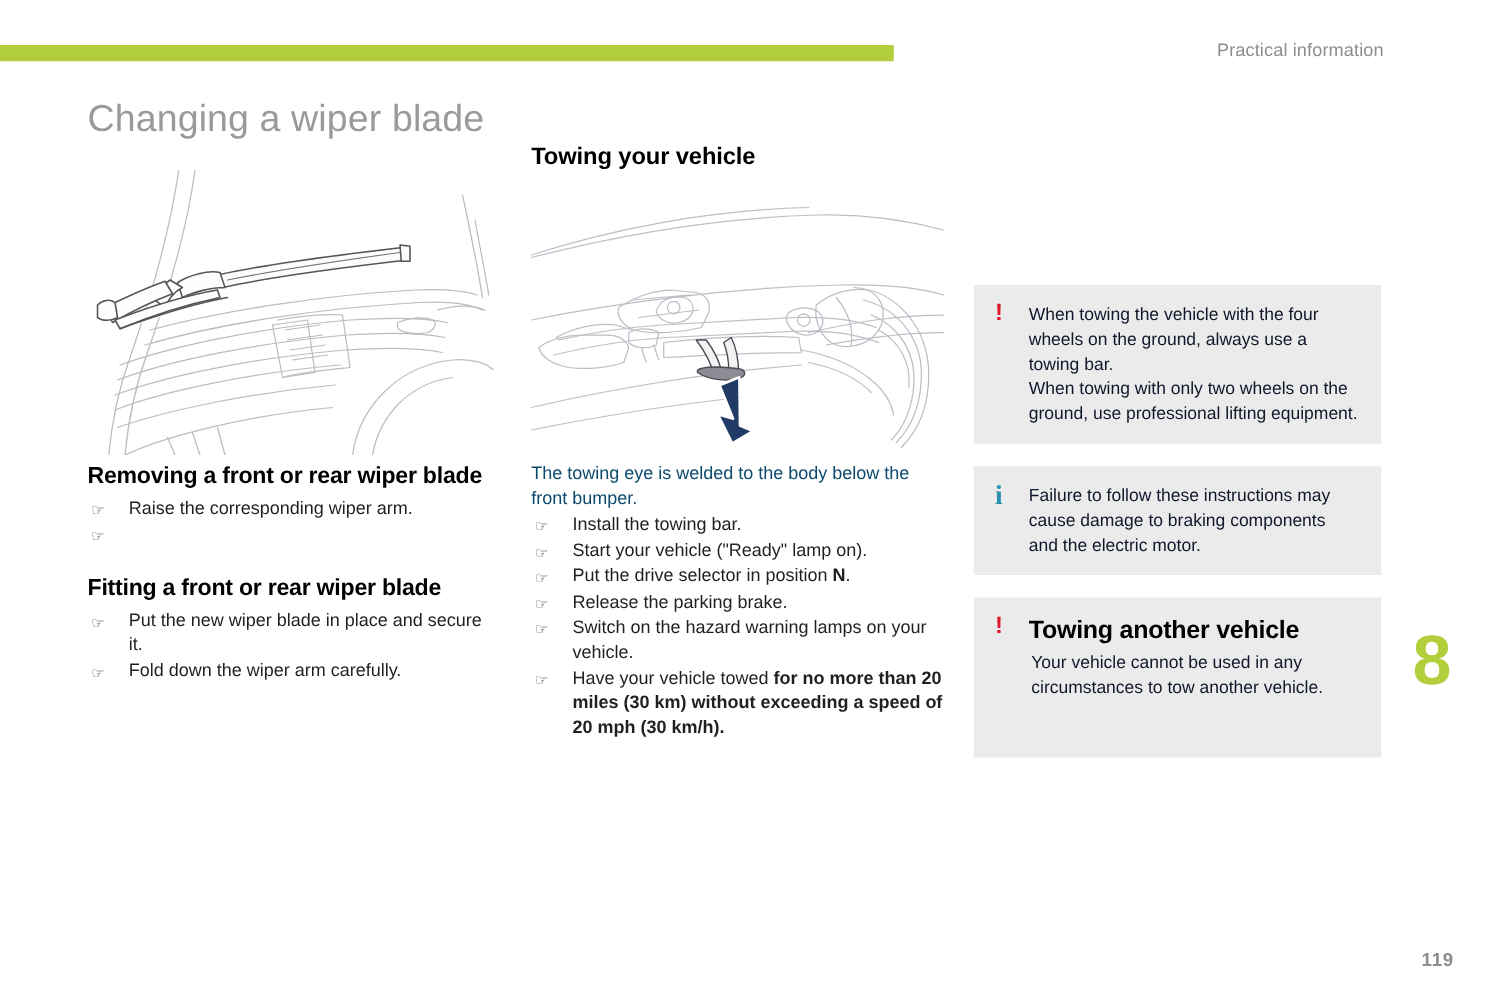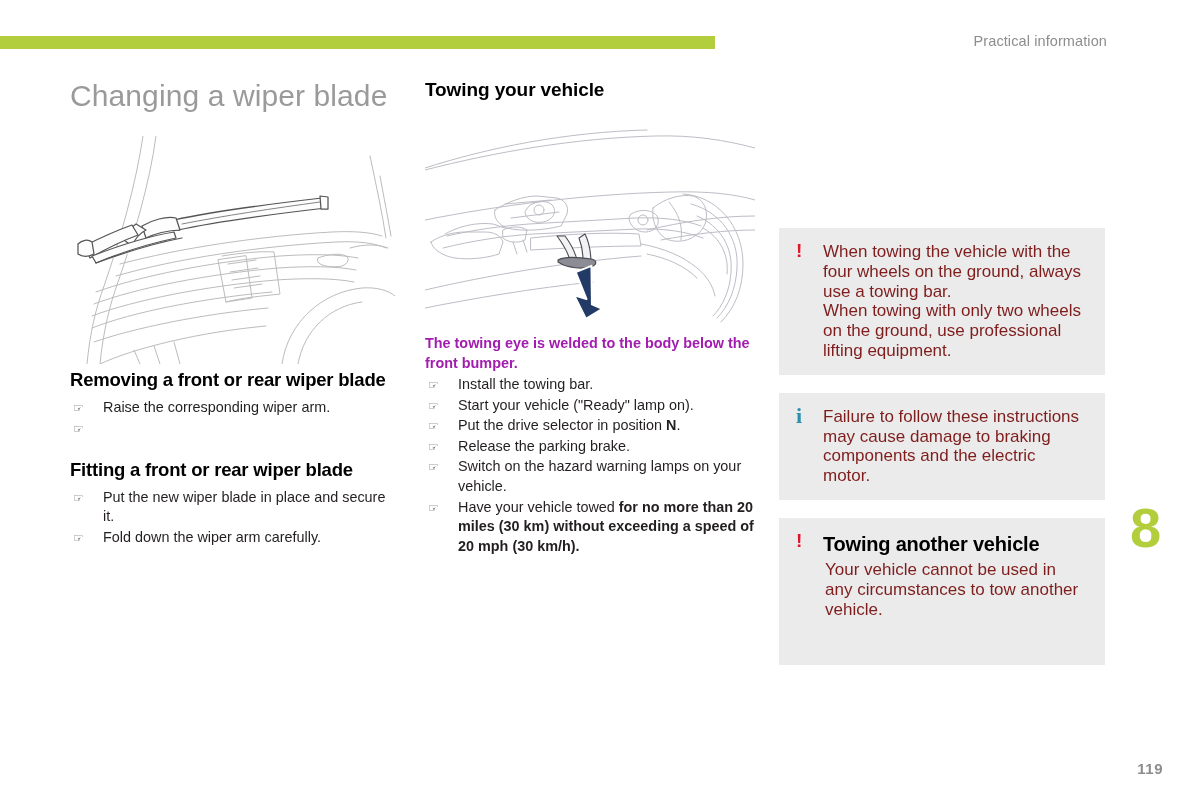--- a/index.html
+++ b/index.html
@@ -71,22 +71,21 @@
     font-size: 18.5px;
     line-height: 23px;
     color: #000;
     letter-spacing: -.2px;
   }
 
   p.para {
     margin: 0;
     font-size: 14.4px;
     line-height: 19.5px;
-    color: #a21caf;
-    font-weight: bold;
+    color: #0c4a6e;
   }
 
   
   ul.hand-list {
     list-style: none;
     margin: 0;
     padding: 0;
   }
   ul.hand-list > li {
     position: relative;
@@ -123,23 +122,23 @@
     left: 17px;
     top: 13px;
     font-weight: bold;
     font-size: 19px;
     line-height: 20px;
   }
   .notice .glyph.warn { color: #e0162b; }
   .notice .glyph.info { color: #2b8fae; font-family: "Liberation Serif", serif; font-size: 22px; }
   .notice p {
     margin: 0;
-    font-size: 17px;
+    font-size: 14px;
     line-height: 19.8px;
-    color: #7f1d1d;
+    color: #0f172a;
   }
   .notice h4 {
     margin: 0 0 4px 0;
     font-weight: bold;
     font-size: 20px;
     line-height: 24px;
     color: #000;
     letter-spacing: -.2px;
   }
   #notice-tow-another { padding-bottom: 46px; }
@@ -245,21 +244,21 @@
     <ul class="hand-list">
       <li><span class="hand">☞</span><span>Put the new wiper blade in place and secure it.</span></li>
       <li><span class="hand">☞</span><span>Fold down the wiper arm carefully.</span></li>
     </ul>
   </div>
 </div>
 
 <div class="col" id="col-mid">
 
 
-  <h2 class="sub-head" style="">Towing your vehicle</h2>
+  <h2 class="sub-head" style="margin-top:36px;">Towing your vehicle</h2>
 
   <div class="figure" style="margin-top:21px;height:208px;">
     <svg width="330" height="208" viewBox="0 0 330 208" xmlns="http://www.w3.org/2000/svg">
       <g fill="none" stroke="#bdbdc6" stroke-width="1" stroke-linejoin="round" stroke-linecap="round">
 
         <path d="M0 48 C 70 30, 150 16, 230 14 C 268 13, 300 18, 330 26"></path>
         <path d="M0 46 C 62 26, 140 10, 222 8"></path>
 
         <path d="M0 98 C 70 84, 160 72, 246 70 C 282 69, 310 72, 330 78"></path>
 

